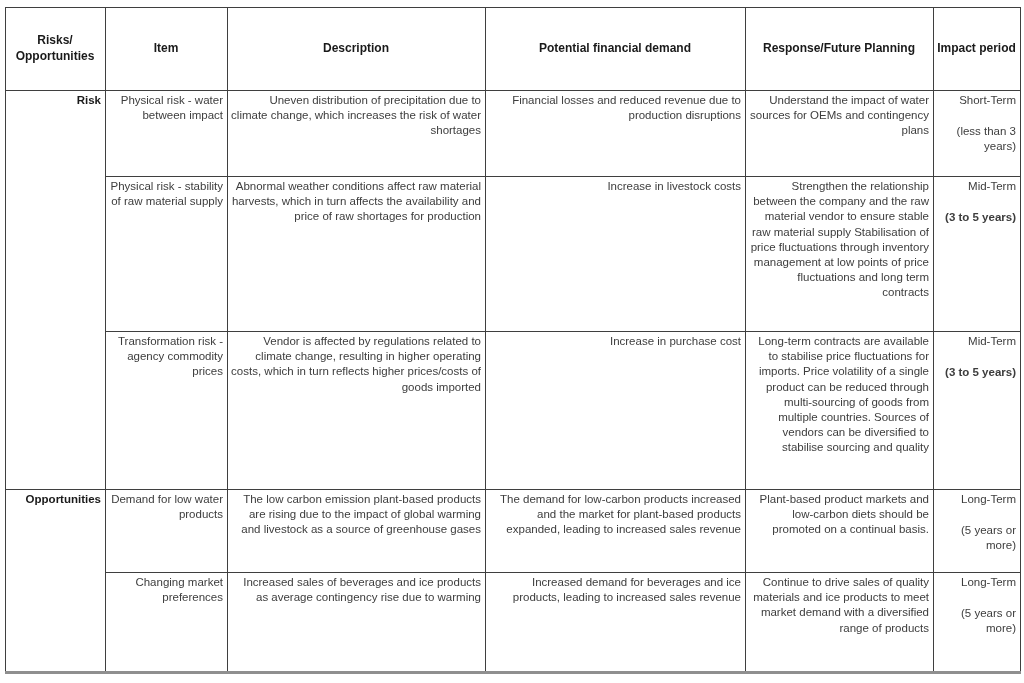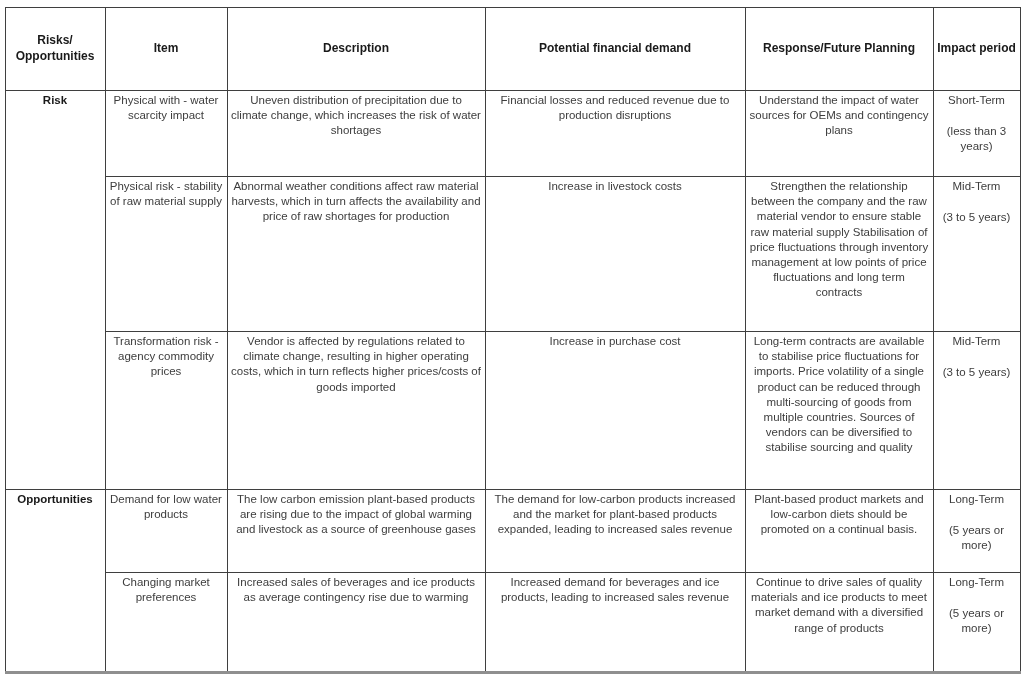--- a/index.html
+++ b/index.html
@@ -37,33 +37,34 @@
   }
   table.risk-table th {
     font-weight: bold;
     color: #1a1a1a;
     text-align: center;
     vertical-align: middle;
     font-size: 12px;
   }
   table.risk-table td {
     vertical-align: top;
-    text-align: center;
+    text-align: right;
   }
   td.group-label {
     font-weight: bold;
     color: #1a1a1a;
     text-align: center;
     vertical-align: middle;
     font-size: 12px;
   }
   .period-note {
     margin-top: 16px;
   }
   .tall-gap .period-note {
+    font-weight: bold;
   }
 </style>
 </head>
 <body>
 
 <div class="page">
   <table class="risk-table">
     <colgroup>
       <col style="width:100px">
       <col style="width:122px">
@@ -78,21 +79,21 @@
         <th>Item</th>
         <th>Description</th>
         <th>Potential financial demand</th>
         <th>Response/Future Planning</th>
         <th>Impact period</th>
       </tr>
     </thead>
     <tbody>
       <tr style="height:86px">
         <td class="group-label" rowspan="3">Risk</td>
-        <td>Physical with - water scarcity impact</td>
+        <td>Physical risk - water between impact</td>
         <td>Uneven distribution of precipitation due to climate change, which increases the risk of water shortages</td>
         <td>Financial losses and reduced revenue due to production disruptions</td>
         <td>Understand the impact of water sources for OEMs and contingency plans</td>
         <td>
           <div>Short-Term</div>
           <div class="period-note">(less than 3 years)</div>
         </td>
       </tr>
       <tr style="height:155px">
         <td>Physical risk - stability of raw material supply</td>

